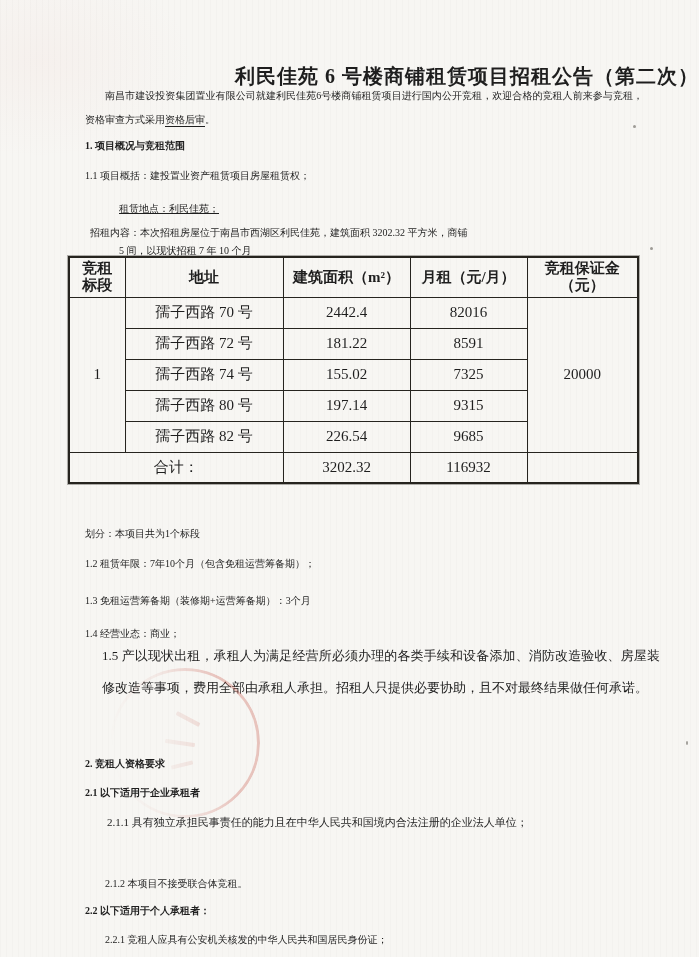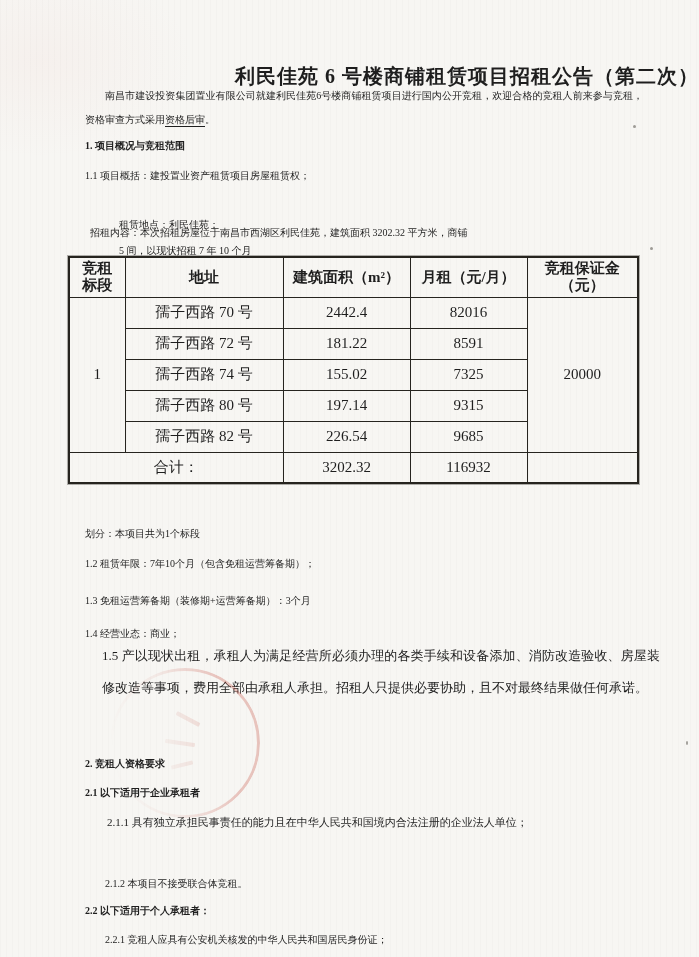--- a/index.html
+++ b/index.html
@@ -73,21 +73,21 @@
 <div class="scan-texture"></div>
 
 <h1 class="abs doc-title">利民佳苑 6 号楼商铺租赁项目招租公告（第二次）</h1>
 
 <p class="abs para body-text indent2" style="top:84px;"><span>南昌市建设投资集团置业有限公司就建利民佳苑6号楼商铺租赁项目进行国内公开竞租，欢迎合格的竞租人前来参与竞租，资格审查方式采用</span><span class="uline">资格后审</span><span>。</span></p>
 
 <div class="abs line body-text bold" style="top:134px;">1. 项目概况与竞租范围</div>
 
 <div class="abs line body-text" style="top:164px;">1.1 项目概括：建投置业资产租赁项目房屋租赁权；</div>
 
-<div class="abs line body-text" style="top:213px;padding-left:34px;">租赁地点：利民佳苑；</div>
+<div class="abs line body-text" style="top:197px;padding-left:34px;text-decoration:underline;">租赁地点：利民佳苑；</div>
 
 <div class="abs line body-text" style="top:221px;left:90px;">招租内容：本次招租房屋位于南昌市西湖区利民佳苑，建筑面积 3202.32 平方米，商铺</div>
 <div class="abs line body-text sub-indent" style="top:239px;">5 间，以现状招租 7 年 10 个月</div>
 
 <table class="lease">
   <colgroup>
     <col style="width:56px">
       <col style="width:158px">
       <col style="width:127px">
       <col style="width:117px">

